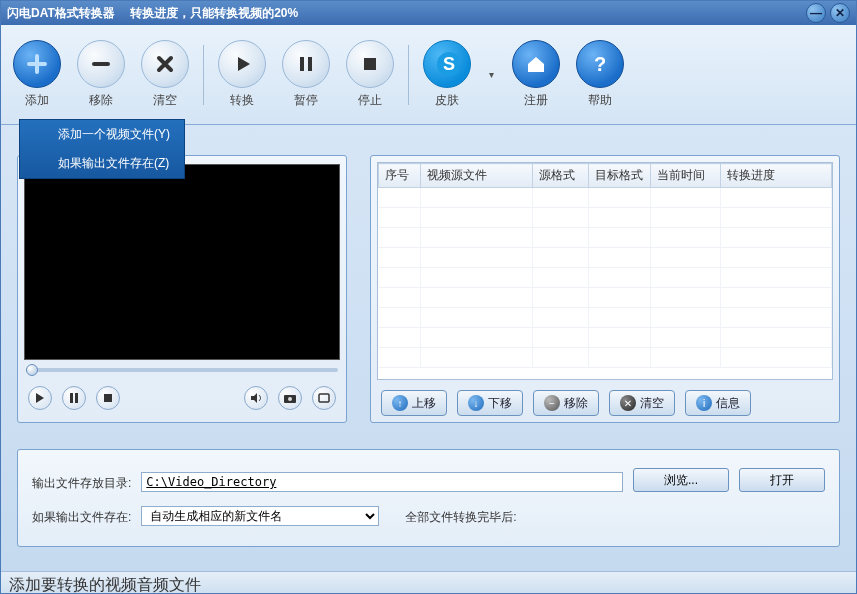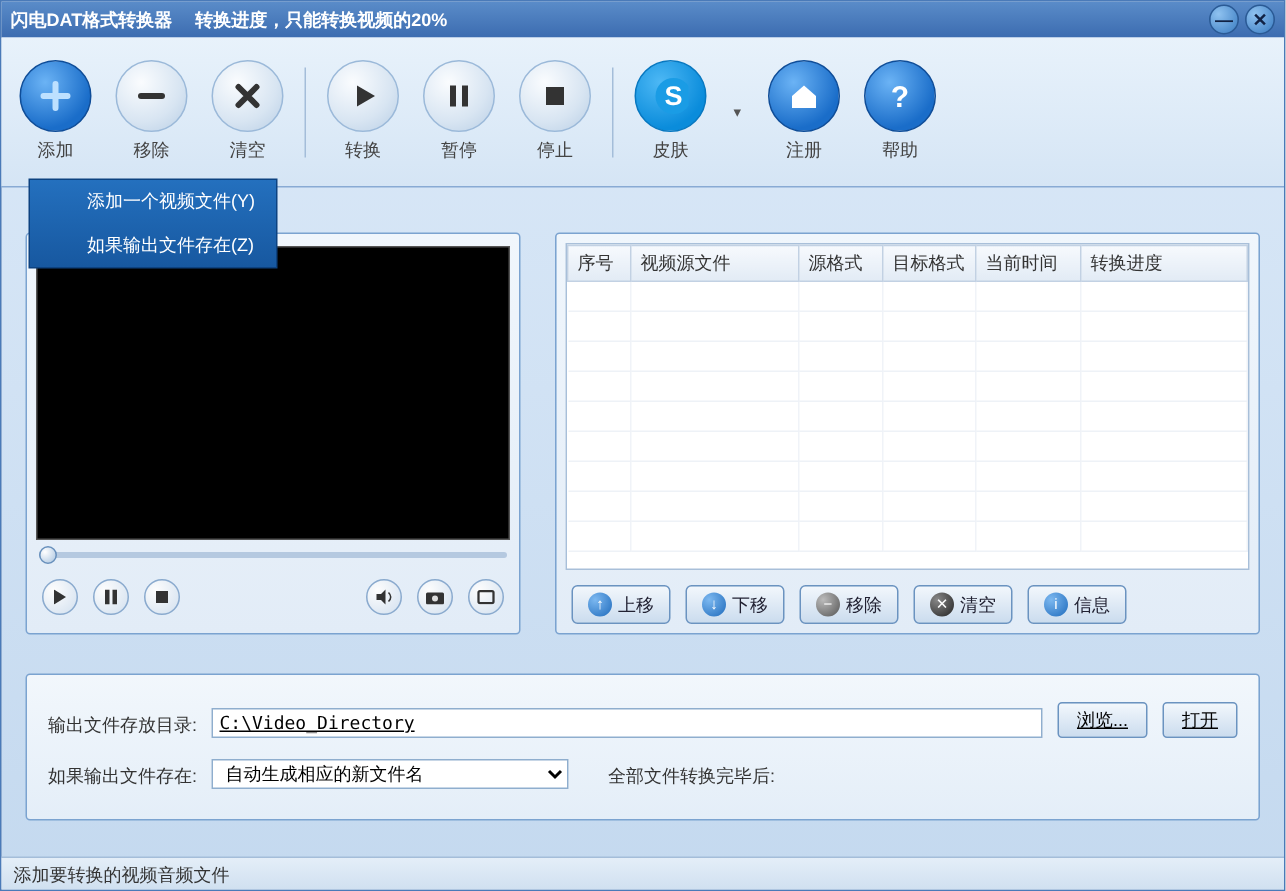--- a/index.html
+++ b/index.html
@@ -39,22 +39,22 @@
 .act-btn { height: 26px; padding: 0 10px; border: 1px solid #6b93c0; border-radius: 4px; background: linear-gradient(to bottom, #f2f7fc, #cbdcee); display: flex; align-items: center; gap: 4px; font-size: 12px; color: #223; cursor: pointer; }
 .act-btn .circle { width: 16px; height: 16px; border-radius: 8px; background: radial-gradient(circle at 30% 30%, #7cb8f0, #1f6bbc); display: flex; align-items: center; justify-content: center; color: #fff; font-size: 10px; }
 .act-btn.grey .circle { background: radial-gradient(circle at 30% 30%, #bbb, #555); }
 .act-btn.black .circle { background: radial-gradient(circle at 30% 30%, #888, #222); }
 .output-panel { margin: 14px 16px 0 16px; border: 1px solid #7ba3d0; background: linear-gradient(to bottom, #f2f7fc, #e4eef8); border-radius: 3px; padding: 18px 14px 20px 14px; }
 .out-row { display: flex; align-items: flex-end; gap: 10px; font-size: 12px; color: #333; margin-bottom: 14px; }
 .out-row:last-child { margin-bottom: 0; }
 .out-row label { white-space: nowrap; }
 .out-input { flex: 1; height: 20px; border: 1px solid #8faece; background: #fff; padding: 0 4px; font-size: 12px; font-family: monospace; text-decoration: underline; }
 .out-select { height: 20px; border: 1px solid #8faece; background: #fff; padding: 0 4px; font-size: 12px; }
-.btn-std { height: 24px; padding: 0 12px; border: 1px solid #6b93c0; border-radius: 3px; background: linear-gradient(to bottom, #f2f7fc, #cbdcee); font-size: 12px; cursor: pointer; text-decoration: underline; }
-.statusbar { position: absolute; bottom: 0; left: 0; right: 0; height: 22px; background: linear-gradient(to bottom, #e4eef8, #d0e0f0); border-top: 1px solid #a4bdd9; padding: 3px 8px; font-size: 12px; color: #333; }
+.btn-std { height: 24px; padding: 0 30px; border: 1px solid #6b93c0; border-radius: 3px; background: linear-gradient(to bottom, #f2f7fc, #cbdcee); font-size: 12px; cursor: pointer; }
+.statusbar { position: absolute; bottom: 0; left: 0; right: 0; height: 22px; background: linear-gradient(to bottom, #e4eef8, #d0e0f0); border-top: 1px solid #a4bdd9; padding: 3px 8px; font-size: 16px; color: #333; }
 svg { display: block; }
 </style>
 </head>
 <body>
 
 <div class="window">
   <div class="titlebar">
     <span>闪电DAT格式转换器</span>
     <span style="margin:0 6px;">&nbsp;</span>
     <span>转换进度，只能转换视频的20%</span>

